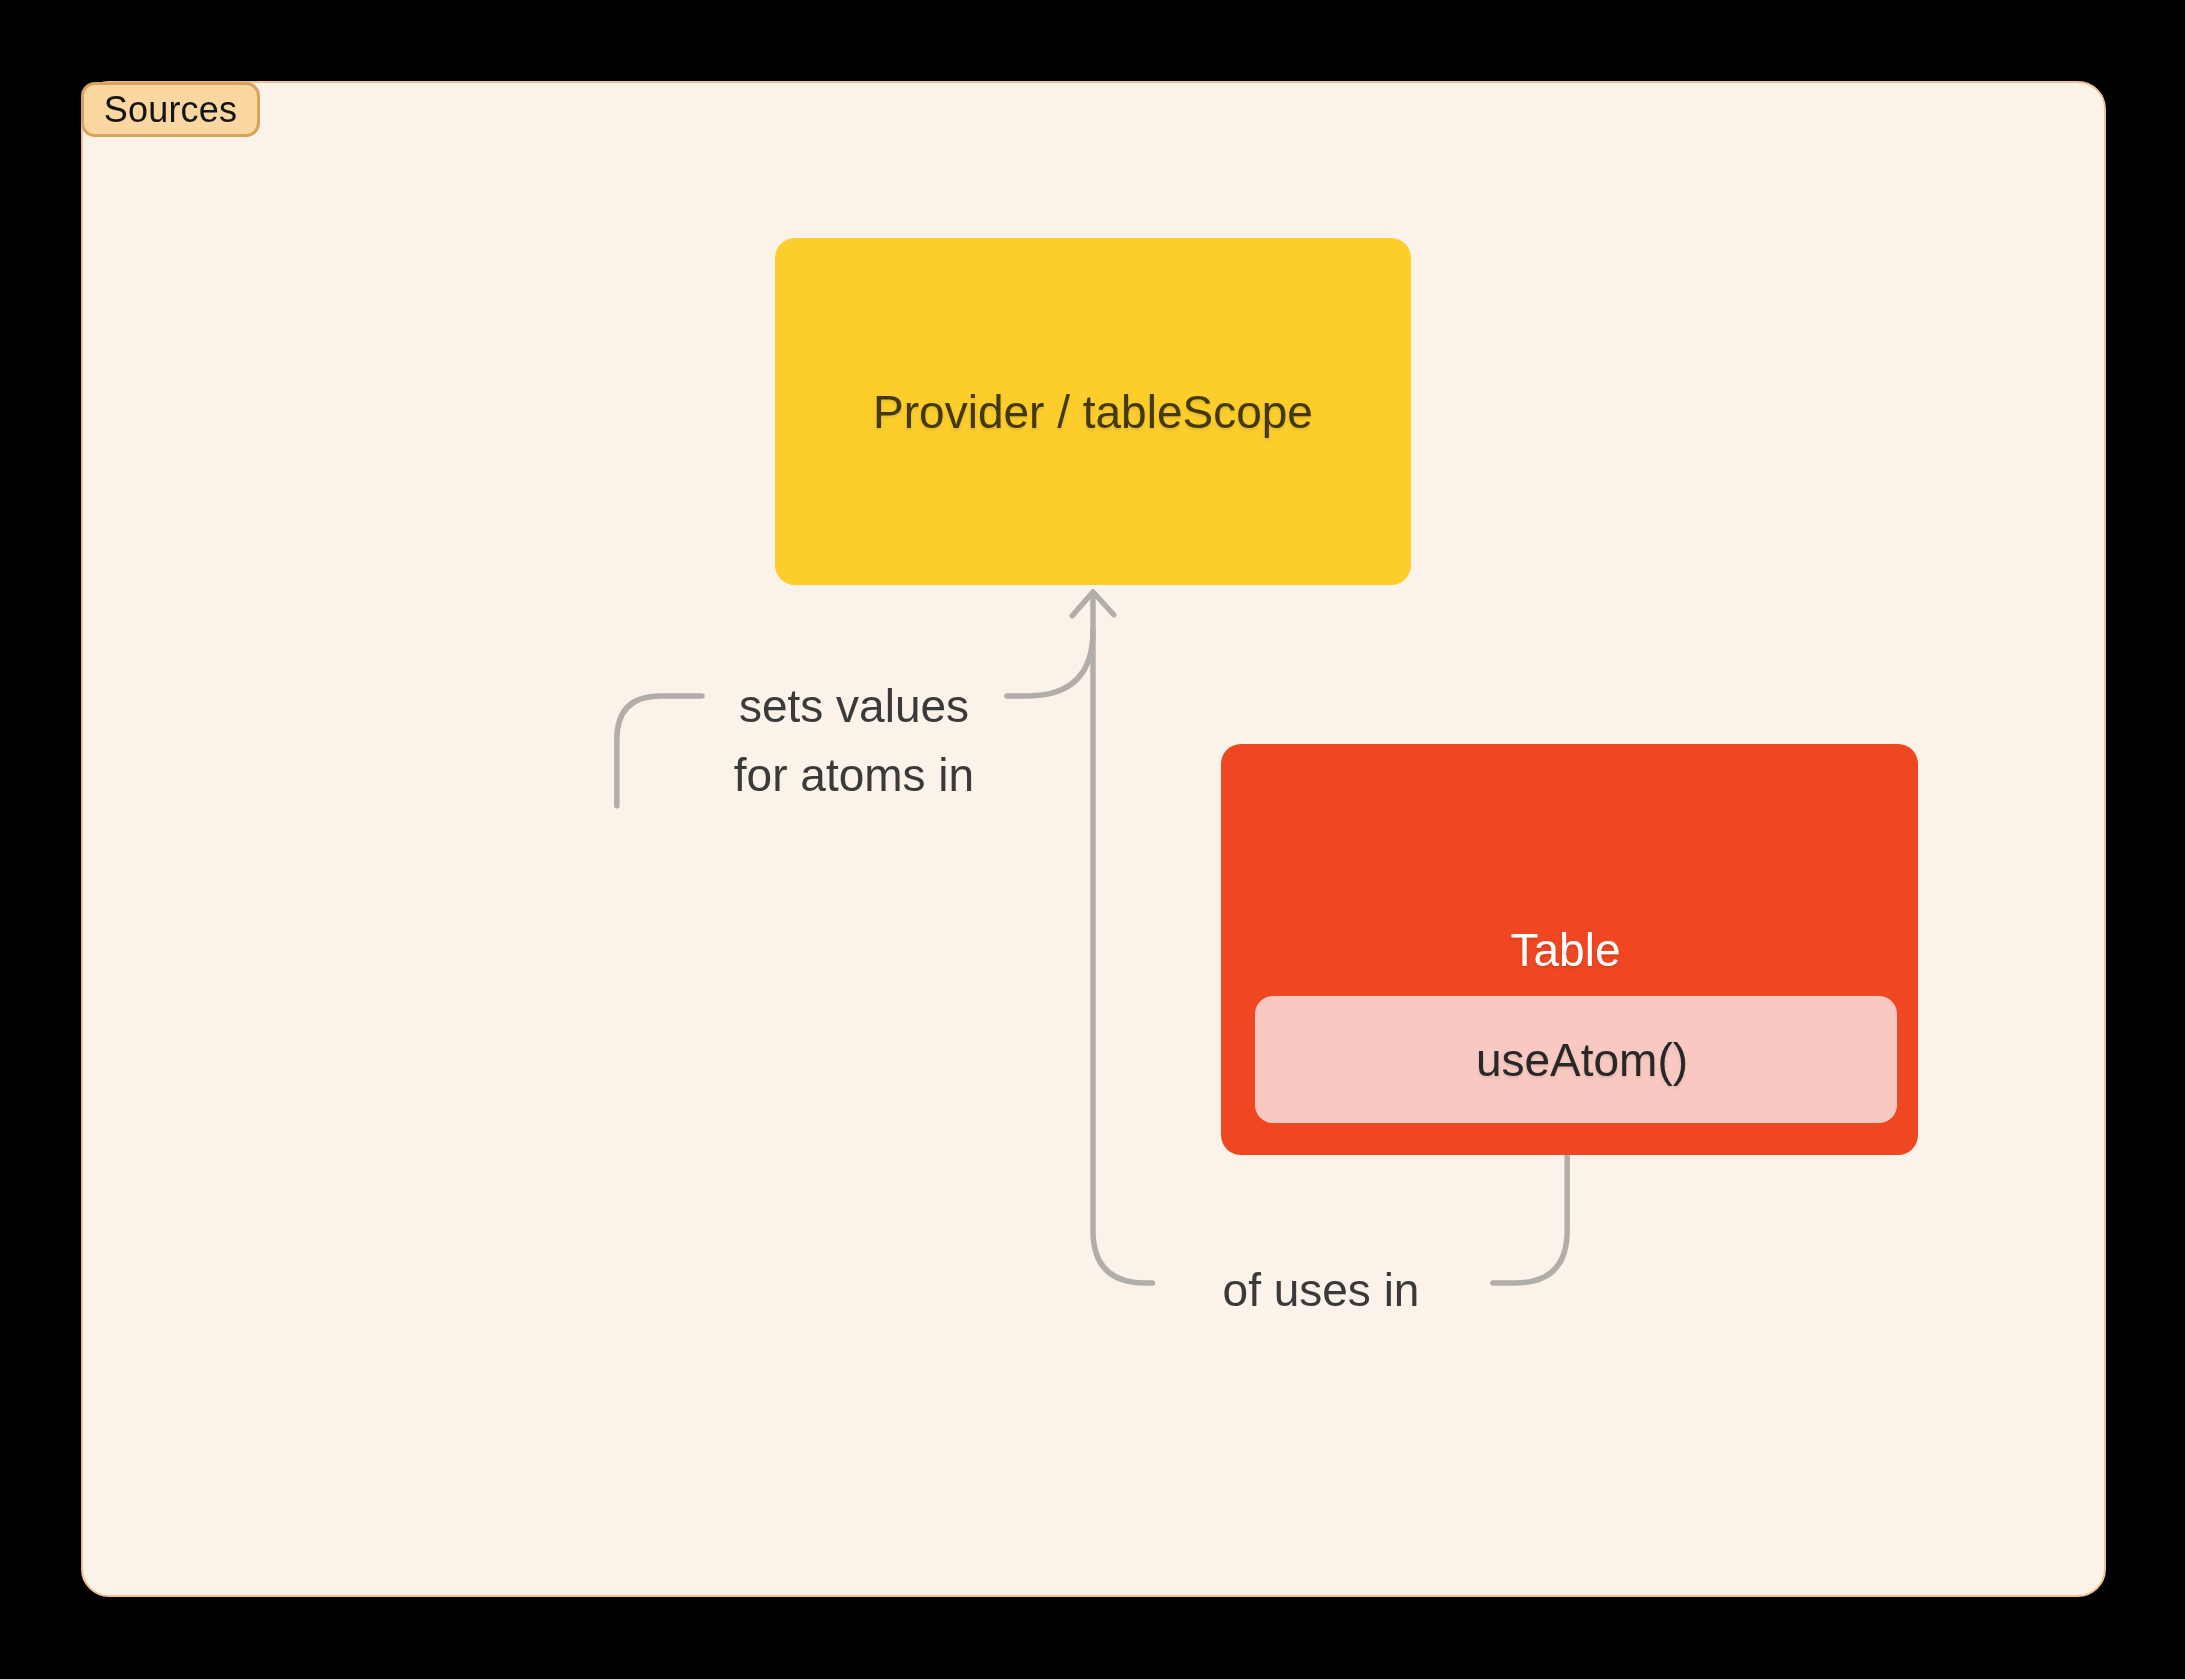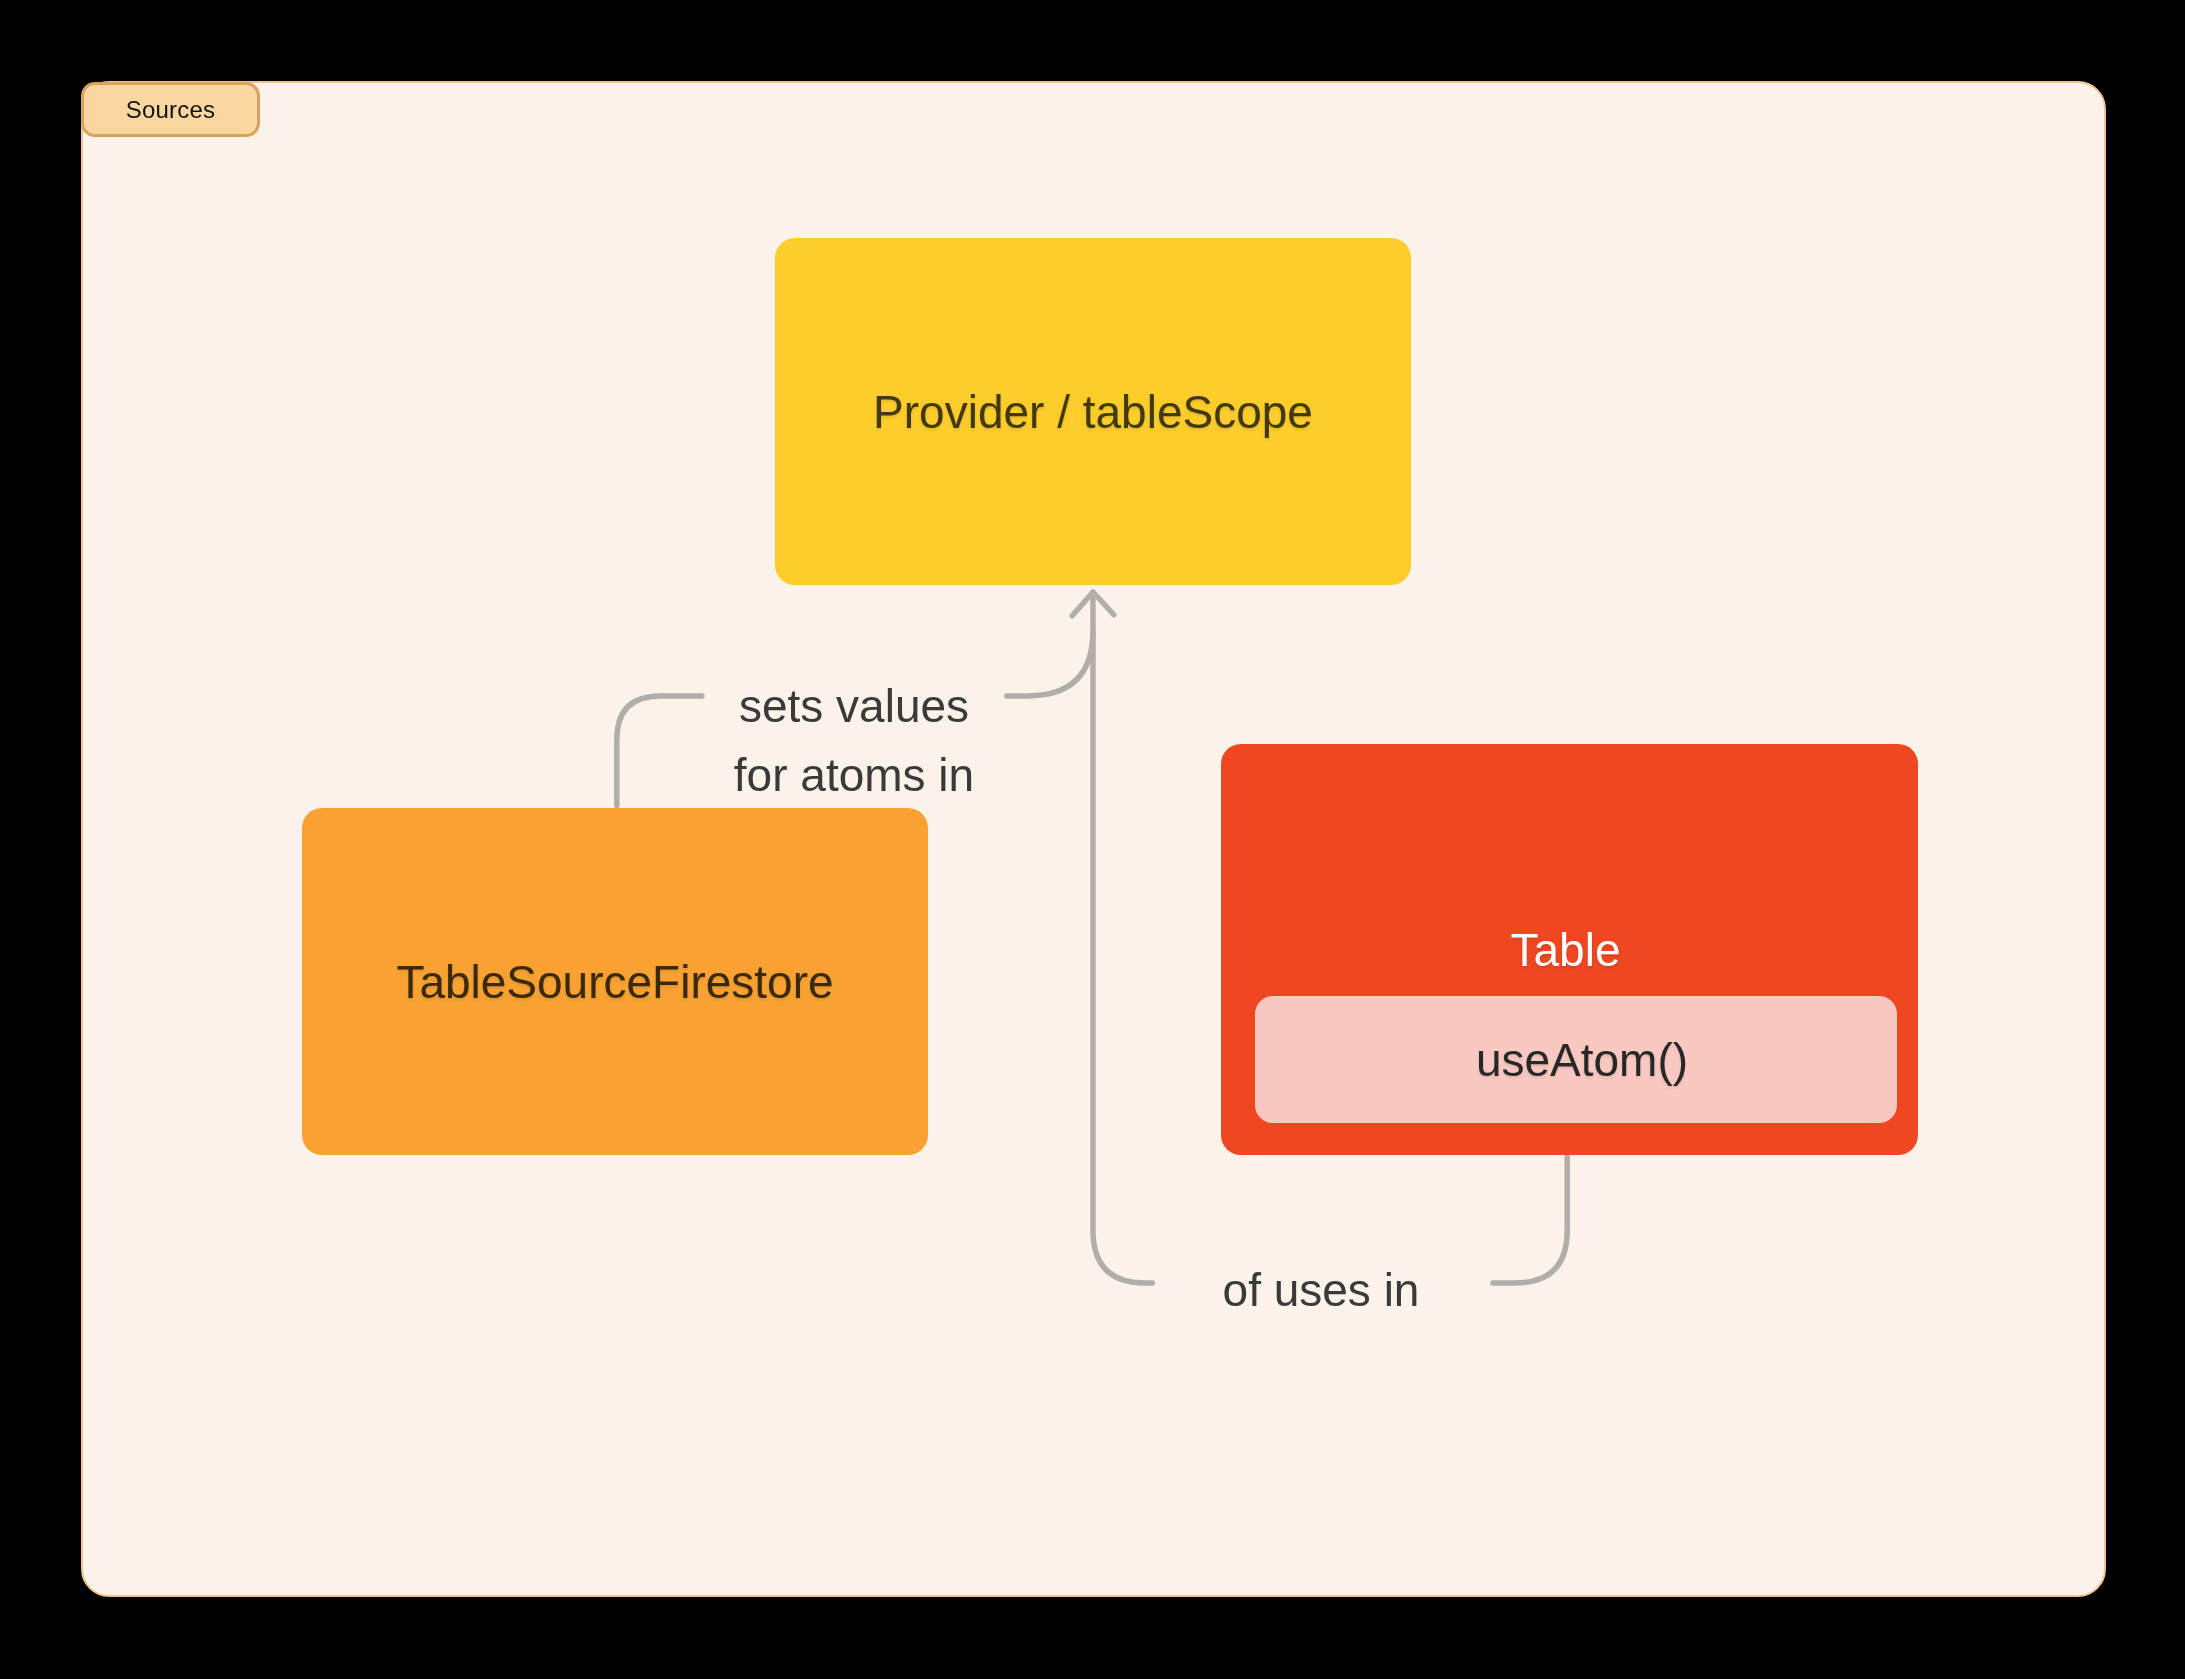--- a/index.html
+++ b/index.html
@@ -37,21 +37,21 @@
     background: #FAD6A0;
     border: 3px solid #D8A35C;
     border-radius: 14px;
     box-sizing: border-box;
     display: flex;
     align-items: center;
     justify-content: center;
     z-index: 5;
   }
   .badge span {
-    font-size: 24px;
+    font-size: 36px;
     color: #141414;
     letter-spacing: 0.2px;
   }
   svg.edges {
     position: absolute;
     left: 0;
     top: 0;
     width: 2186px;
     height: 1679px;
     z-index: 2;
@@ -167,23 +167,20 @@
 
     <path d="M 1083 622 L 1104 598 L 1125 621"></path>
 
     <path d="M 1583 1136 V 1243 Q 1583 1296 1530 1296 H 1508"></path>
   </svg>
 
   <div class="node node-provider">
     <span class="node-label">Provider / tableScope</span>
   </div>
 
-  <div class="node node-tablesource">
-    <span class="node-label">TableSourceFirestore</span>
-  </div>
 
   <div class="node node-table">
     <div class="table-title node-label">Table</div>
     <div class="node-useatom">
       <span class="node-label">useAtom()</span>
     </div>
   </div>
 
   <div class="edge-label edge-label-sets">
     <div>sets values</div>

